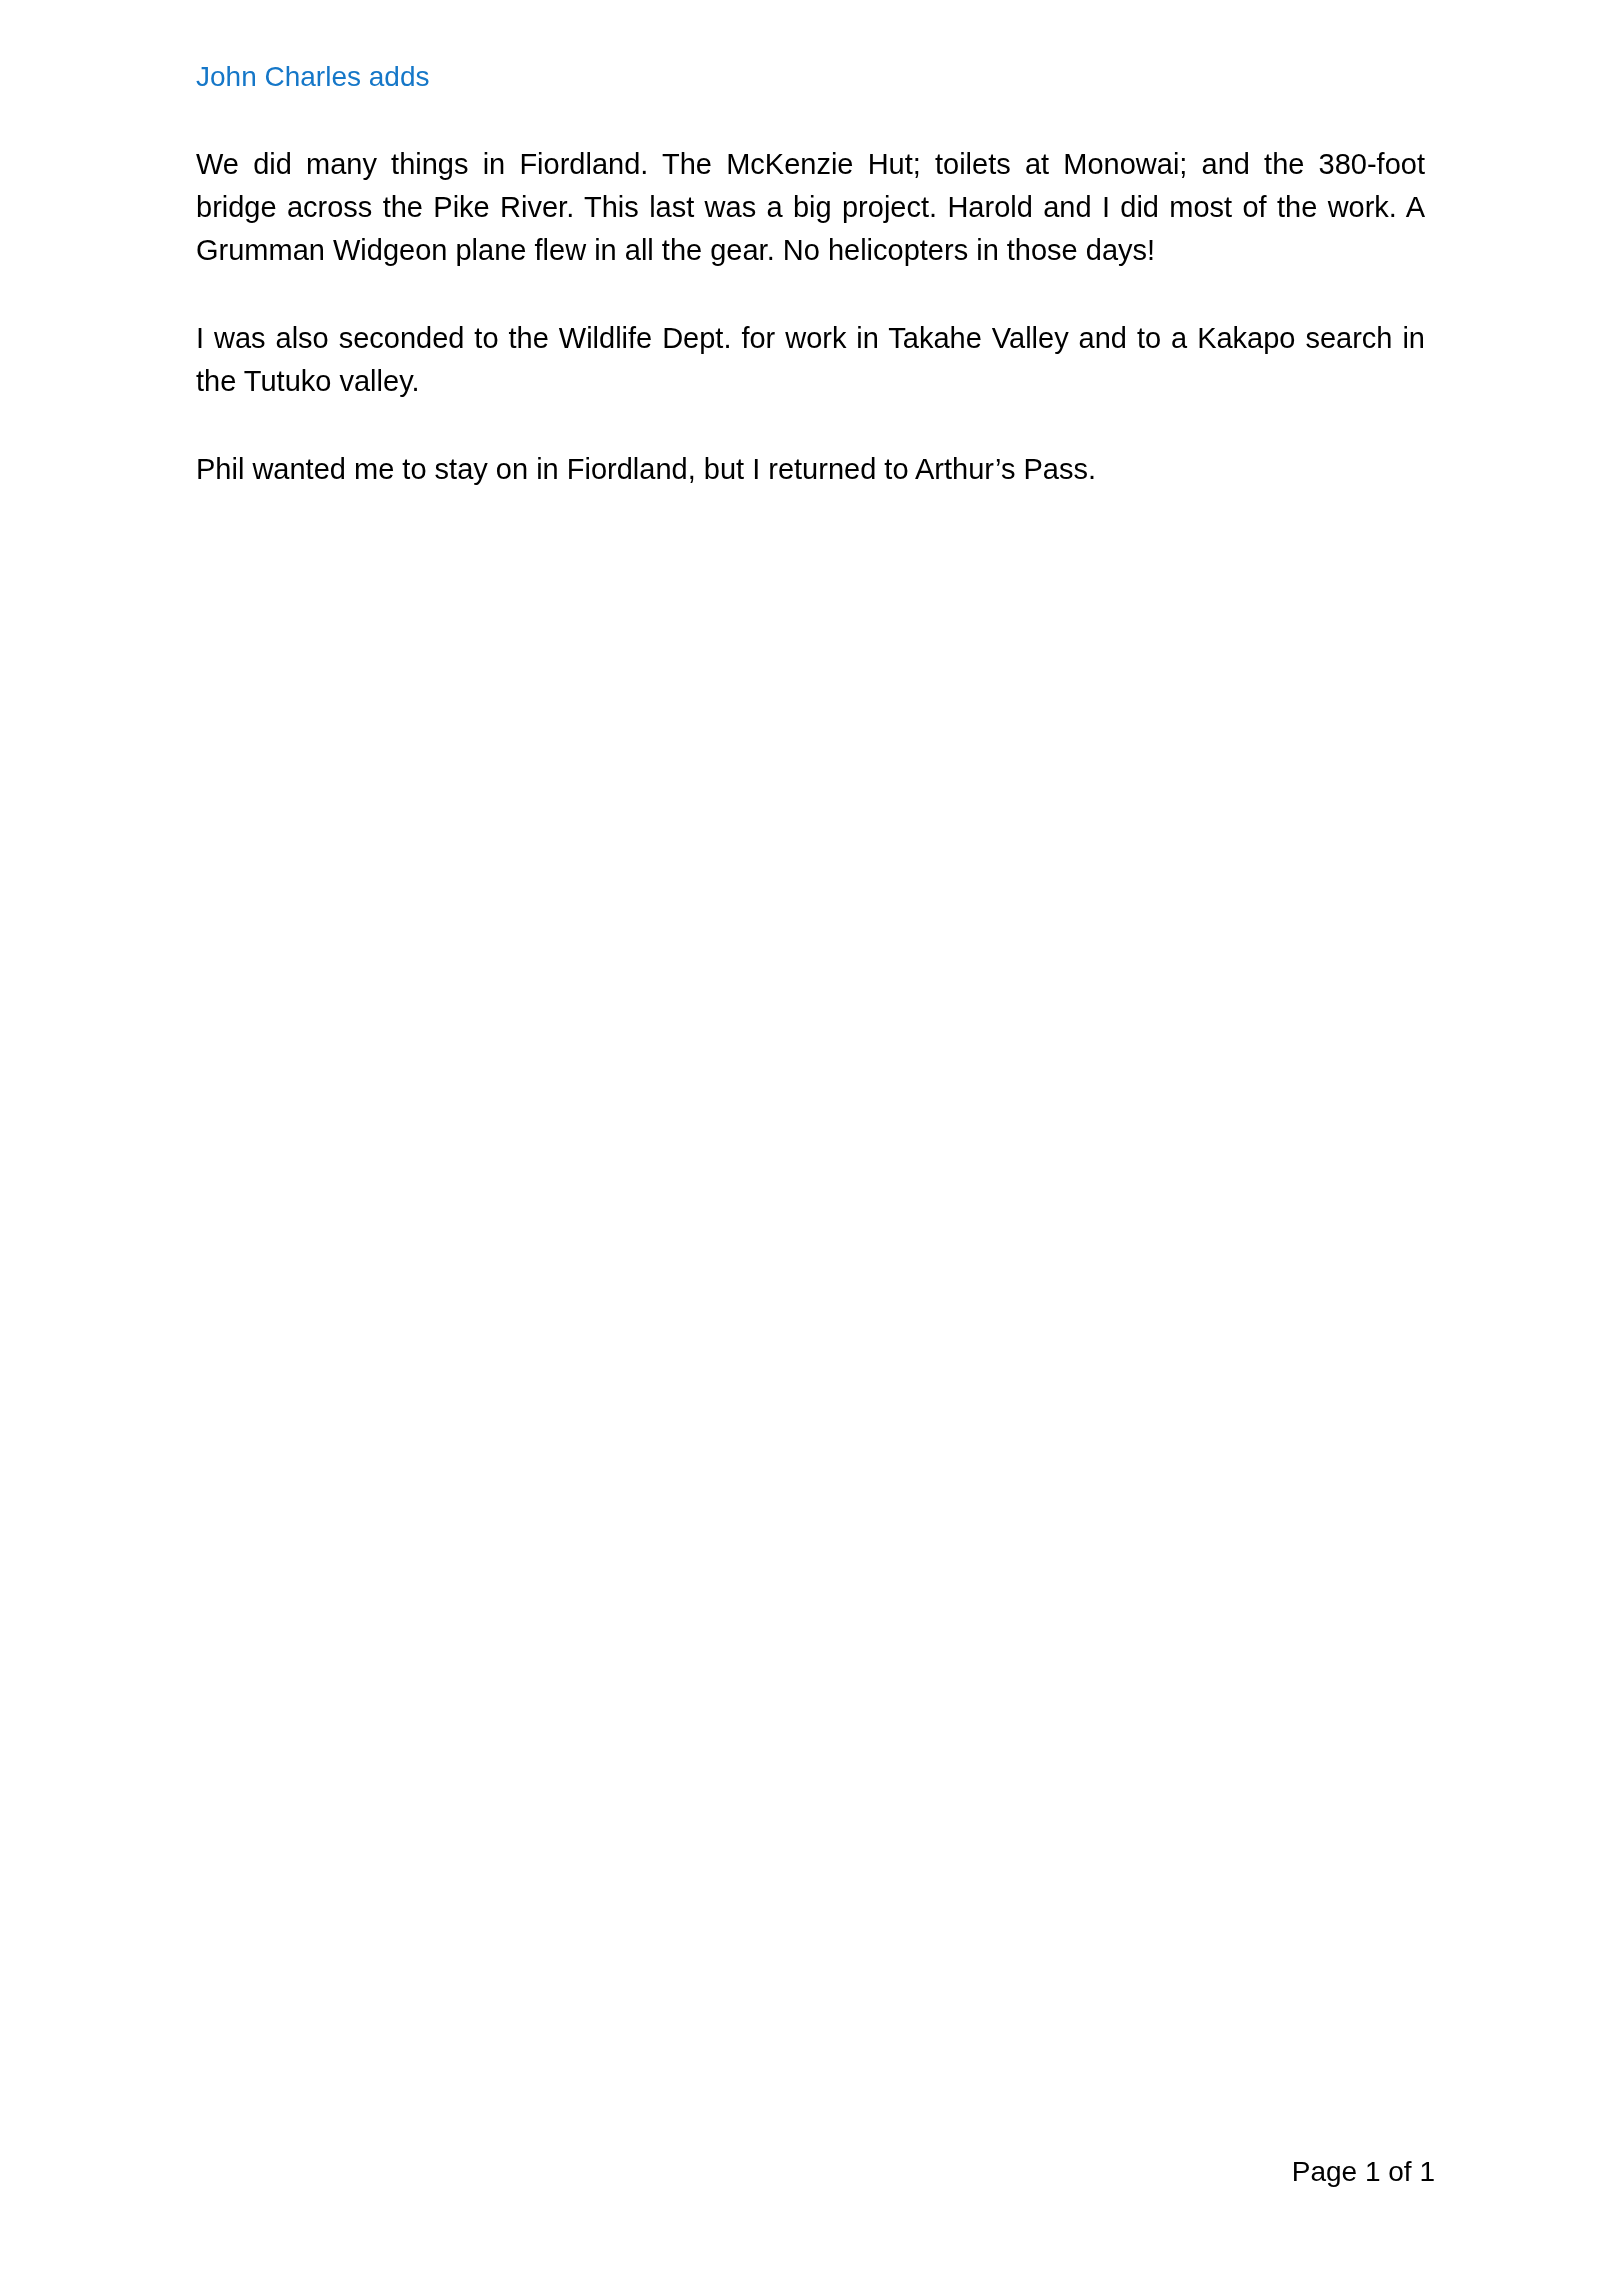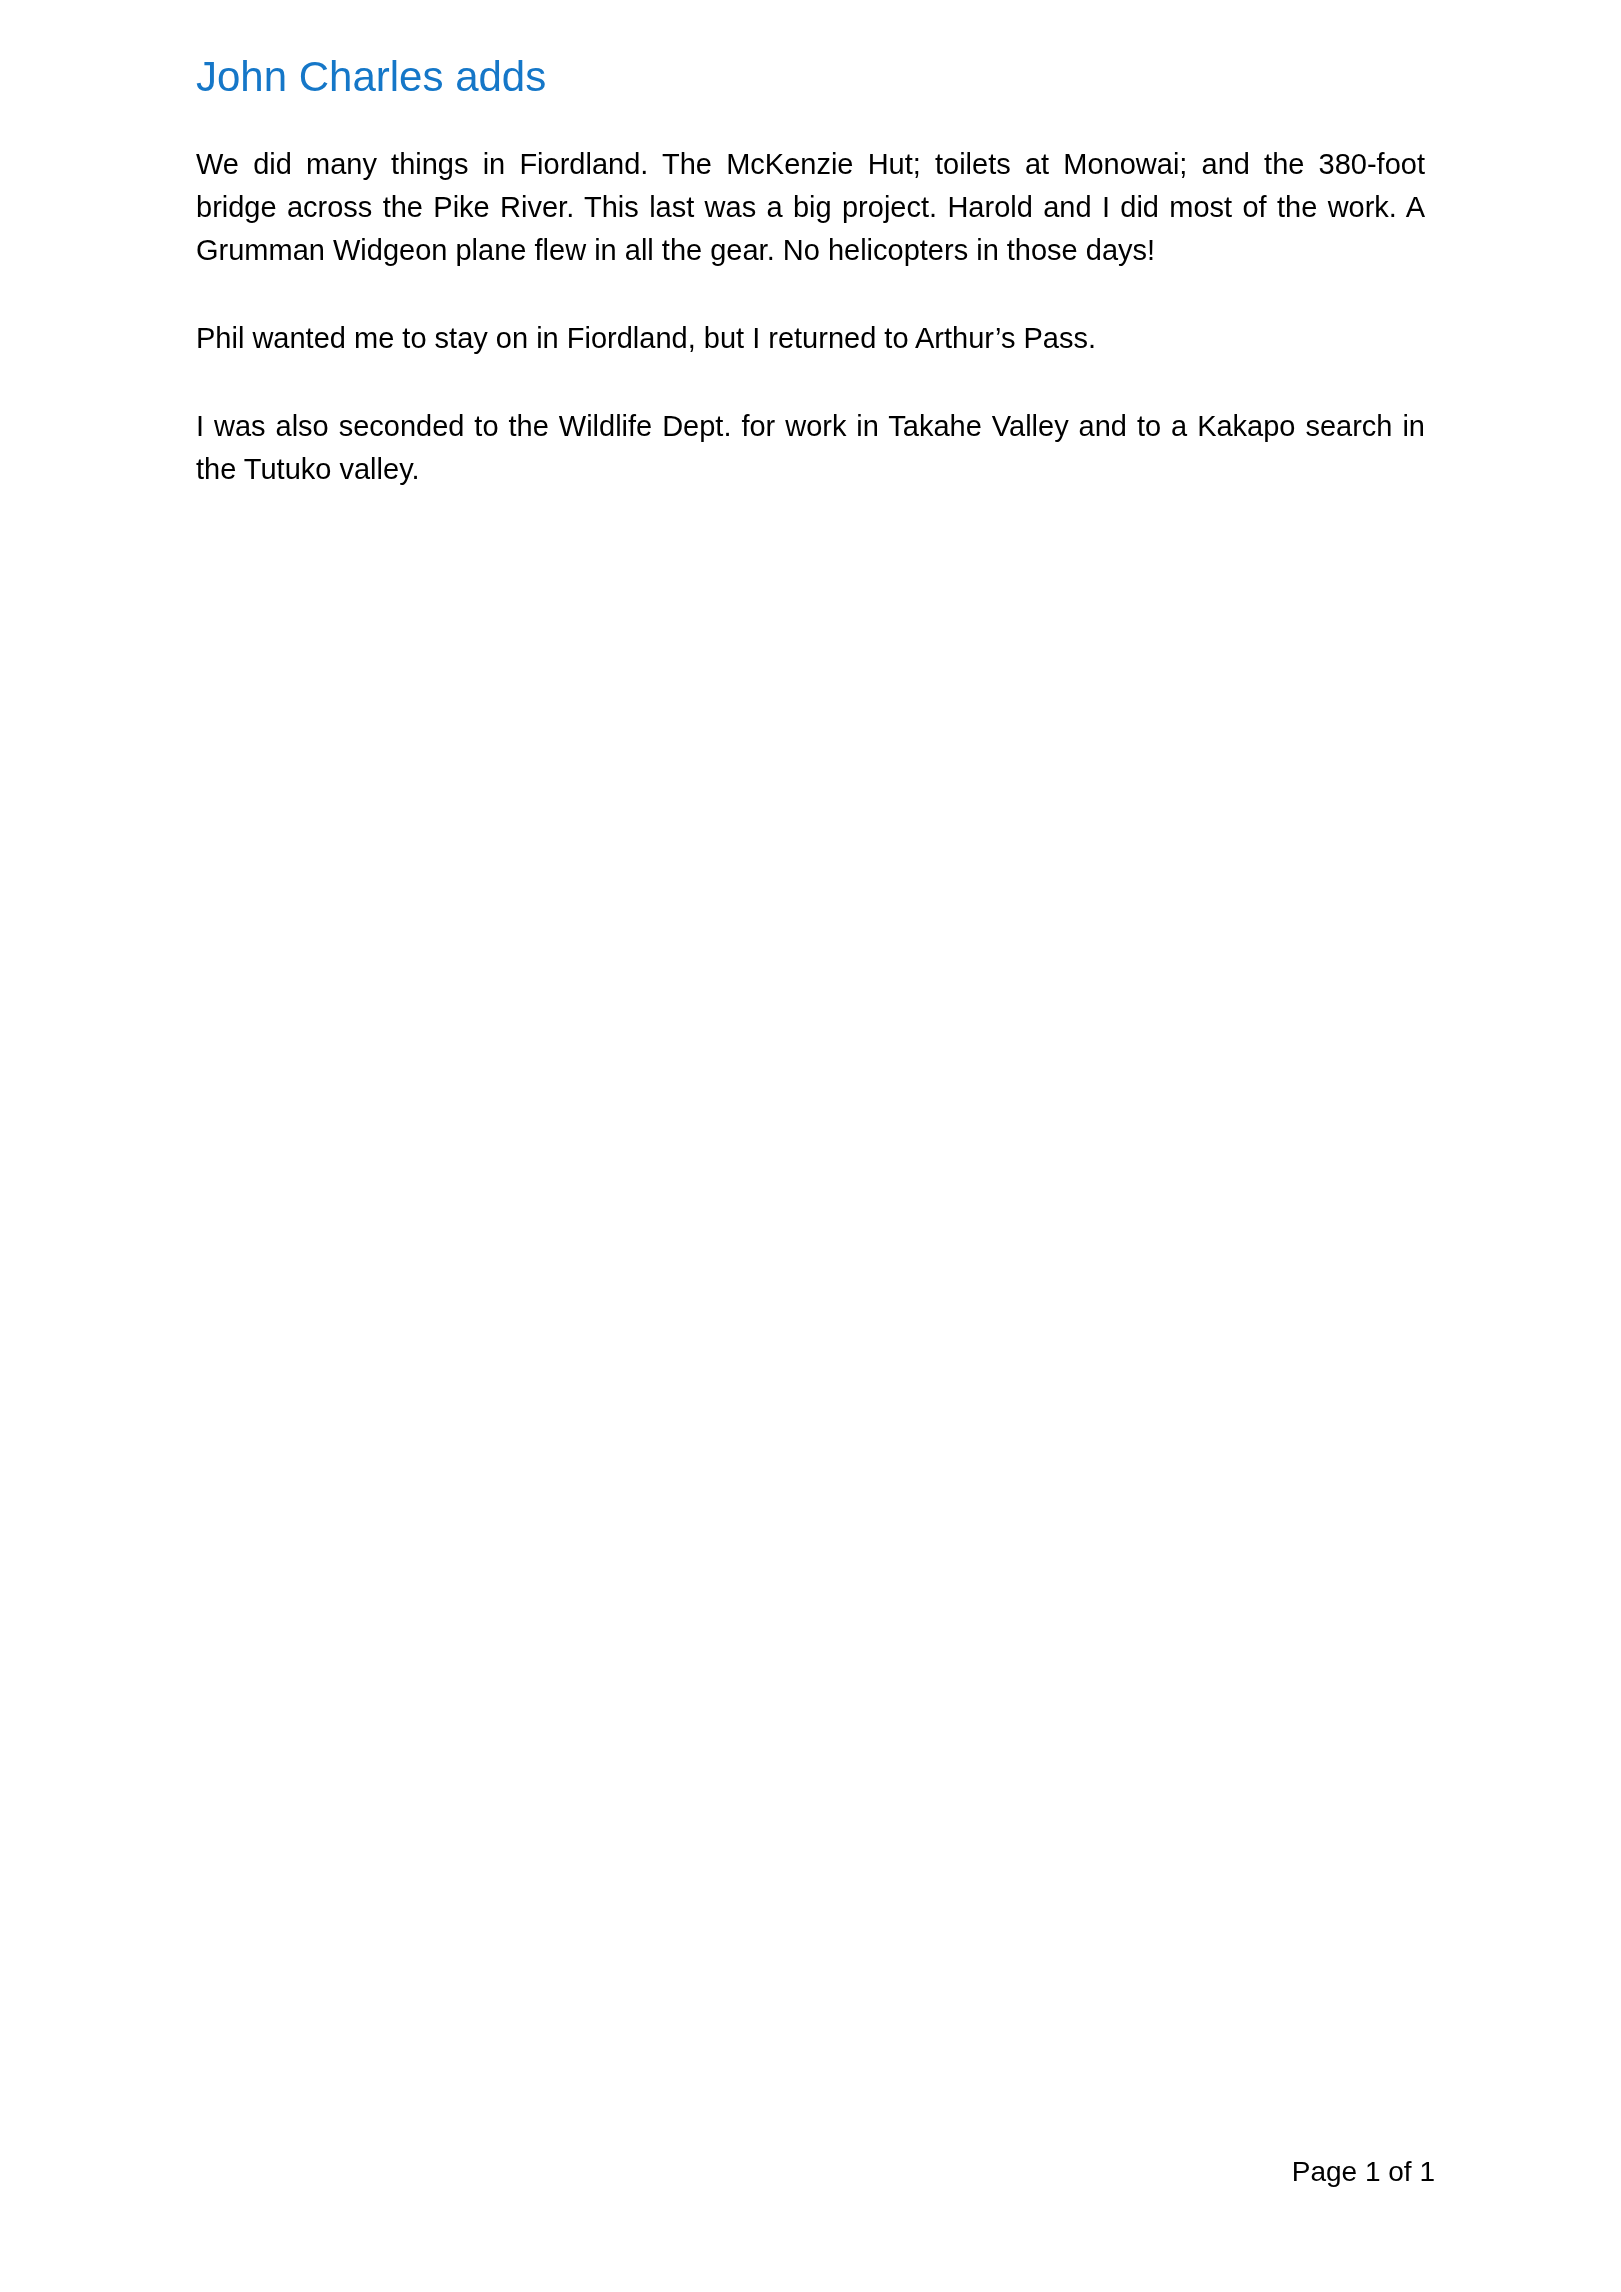--- a/index.html
+++ b/index.html
@@ -24,21 +24,21 @@
   }
   .doc-title {
     margin: 86px 0 0 0;
     font-size: 36px;
     font-weight: 400;
     line-height: 47px;
     color: #000000;
   }
   .section-heading {
     margin: 55px 0 0 0;
-    font-size: 42px;
+    font-size: 28px;
     font-weight: 400;
     line-height: 43px;
   }
   .body-paragraph {
     margin: 45px 0 0 0;
     font-size: 29px;
     line-height: 43px;
     text-align: justify;
     color: #000000;
   }
@@ -57,21 +57,21 @@
 
 <div class="page">
   <div class="content">
 
 
     <h2 class="section-heading" style="color: rgb(21, 119, 200);">John Charles adds</h2>
 
 
     <p class="body-paragraph">We did many things in Fiordland. The McKenzie Hut; toilets at Monowai; and the 380-foot bridge across the Pike River. This last was a big project. Harold and I did most of the work. A Grumman Widgeon plane flew in all the gear. No helicopters in those days!</p>
 
+    <p class="body-paragraph">I was also seconded to the Wildlife Dept. for work in Takahe Valley and to a Kakapo search in the Tutuko valley.</p>
+
     <p class="body-paragraph">Phil wanted me to stay on in Fiordland, but I returned to Arthur’s Pass.</p>
-
-    <p class="body-paragraph">I was also seconded to the Wildlife Dept. for work in Takahe Valley and to a Kakapo search in the Tutuko valley.</p>
 
   </div>
 
   <div class="page-footer">Page 1 of 1</div>
 </div>
 
 
 </body></html>

